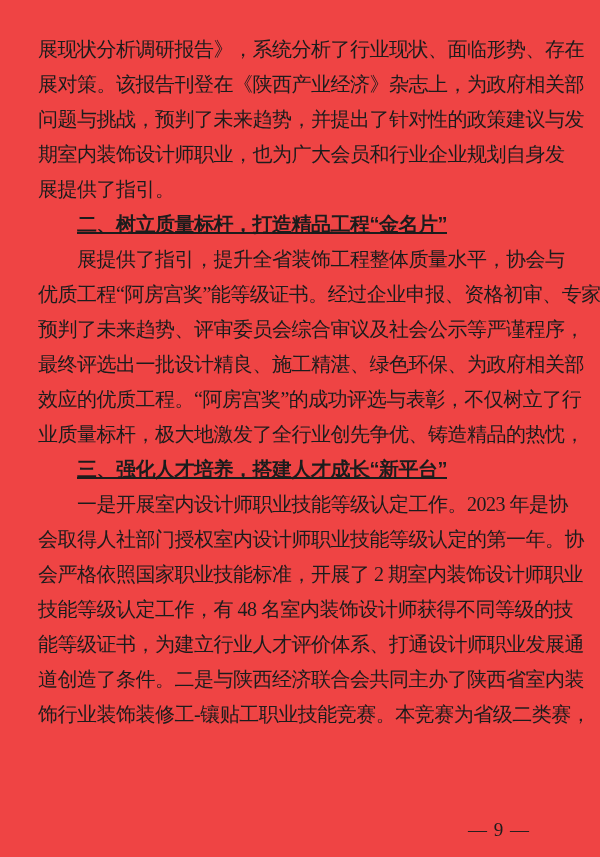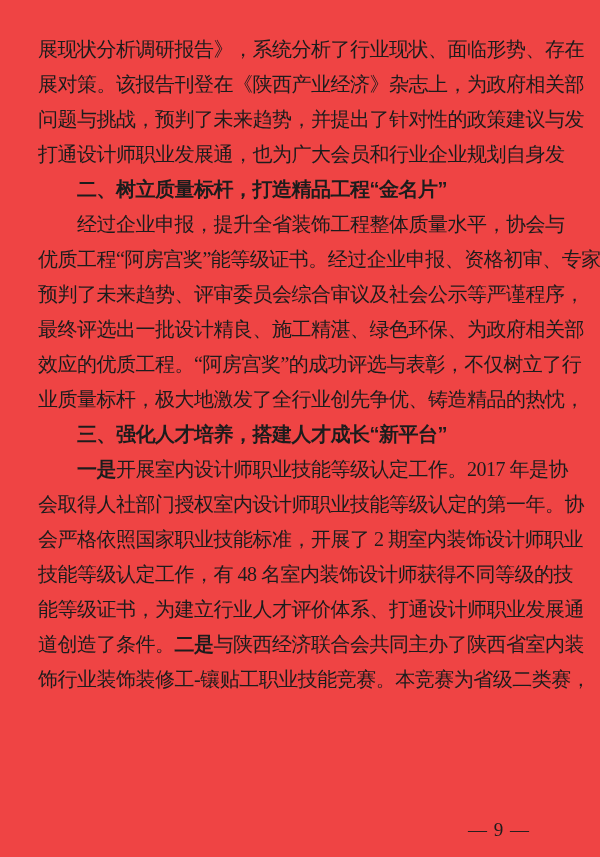--- a/index.html
+++ b/index.html
@@ -28,23 +28,24 @@
     font-size: 20px;
     letter-spacing: -0.5px;
     white-space: nowrap;
   }
   .tline.indent {
     padding-left: 39px;
   }
   .tline.heading {
     font-family: "Liberation Sans", "DejaVu Sans", sans-serif;
     font-weight: bold;
+    text-decoration: underline;
   }
   .tline b {
-    font-weight: bold;
+    font-weight: normal;
   }
   .footer {
     position: absolute;
     top: 812px;
     left: 0;
     width: 530px;
     height: 35px;
     line-height: 35px;
     text-align: right;
     font-size: 19px;
@@ -54,34 +55,35 @@
 </style>
 </head>
 <body>
 
 <div class="page">
   <div class="doc">
 
     <div class="tline">展现状分析调研报告》，系统分析了行业现状、面临形势、存在</div>
     <div class="tline">展对策。该报告刊登在《陕西产业经济》杂志上，为政府相关部</div>
     <div class="tline">问题与挑战，预判了未来趋势，并提出了针对性的政策建议与发</div>
-    <div class="tline">打通设计师职业发展通，也为广大会员和行业企业规划自身发</div>
+    <div class="tline">期室内装饰设计师职业，也为广大会员和行业企业规划自身发</div>
+    <div class="tline">展提供了指引。</div>
 
     <div class="tline heading indent">二、树立质量标杆，打造精品工程“金名片”</div>
 
-    <div class="tline indent">经过企业申报，提升全省装饰工程整体质量水平，协会与</div>
+    <div class="tline indent">展提供了指引，提升全省装饰工程整体质量水平，协会与</div>
     <div class="tline">优质工程“阿房宫奖”能等级证书。经过企业申报、资格初审、专家</div>
     <div class="tline">预判了未来趋势、评审委员会综合审议及社会公示等严谨程序，</div>
     <div class="tline">最终评选出一批设计精良、施工精湛、绿色环保、为政府相关部</div>
     <div class="tline">效应的优质工程。“阿房宫奖”的成功评选与表彰，不仅树立了行</div>
     <div class="tline">业质量标杆，极大地激发了全行业创先争优、铸造精品的热忱，</div>
 
     <div class="tline heading indent">三、强化人才培养，搭建人才成长“新平台”</div>
 
-    <div class="tline indent"><b>一是</b><span>开展室内设计师职业技能等级认定工作。2017 年是协</span></div>
+    <div class="tline indent"><b>一是</b><span>开展室内设计师职业技能等级认定工作。2023 年是协</span></div>
     <div class="tline">会取得人社部门授权室内设计师职业技能等级认定的第一年。协</div>
     <div class="tline">会严格依照国家职业技能标准，开展了 2 期室内装饰设计师职业</div>
     <div class="tline">技能等级认定工作，有 48 名室内装饰设计师获得不同等级的技</div>
     <div class="tline">能等级证书，为建立行业人才评价体系、打通设计师职业发展通</div>
     <div class="tline"><span>道创造了条件。</span><b>二是</b><span>与陕西经济联合会共同主办了陕西省室内装</span></div>
     <div class="tline">饰行业装饰装修工-镶贴工职业技能竞赛。本竞赛为省级二类赛，</div>
 
   </div>
 
   <div class="footer">— 9 —</div>

